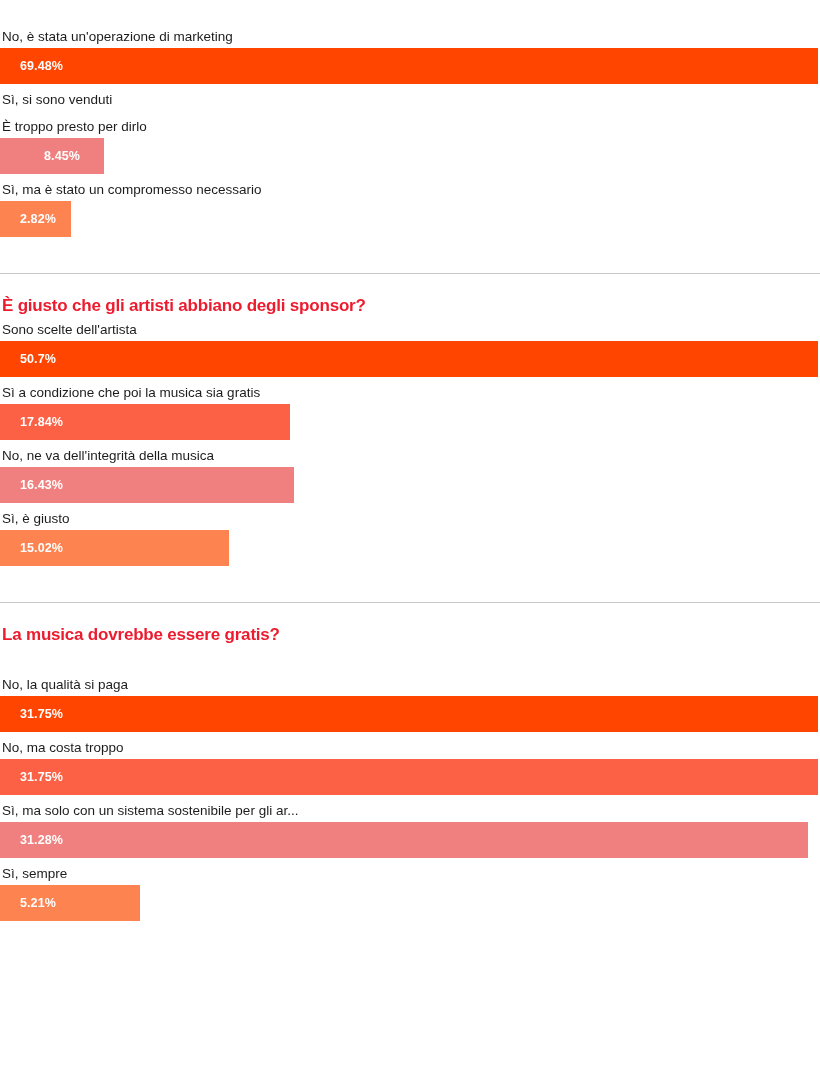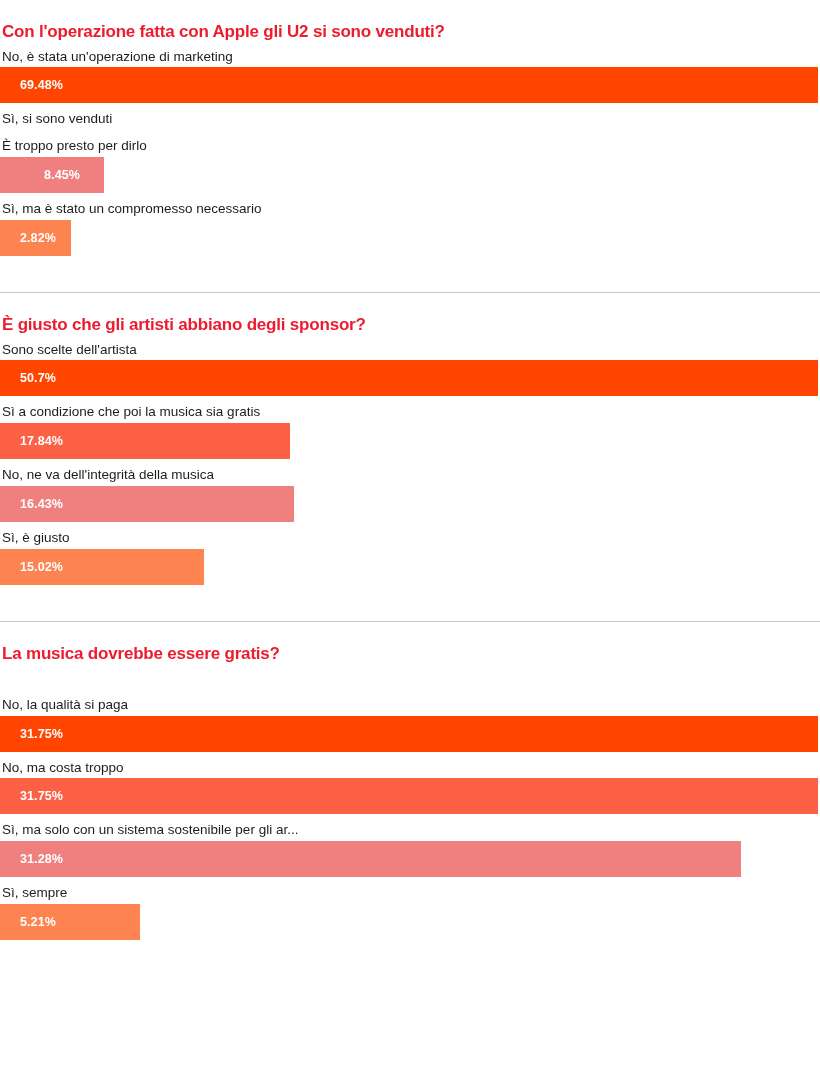--- a/index.html
+++ b/index.html
@@ -73,21 +73,20 @@
   .sec-bottom-gap { height: 36px; }
   .first-top-gap { height: 22px; }
 </style>
 </head>
 <body style="background: rgb(255, 255, 255);">
 
 <div class="page">
   <div class="first-top-gap"></div>
 
   <div class="poll-section">
-    <div class="section-title" style="color: rgb(237, 27, 46);">Con l'operazione fatta con Apple gli U2 si sono venduti?</div>
     <div class="gap-after-title"></div>
 
     <div class="answer-row">
       <div class="answer-label" style="color: rgb(28, 28, 28);">No, è stata un'operazione di marketing</div>
       <div class="bar" style="width: 818px; background-color: rgb(255, 69, 0);">
         <span class="bar-value" style="color: rgb(255, 255, 255);">69.48%</span>
       </div>
     </div>
     <div class="gap-after-bar"></div>
 
@@ -139,21 +138,21 @@
     <div class="answer-row">
       <div class="answer-label" style="color: rgb(28, 28, 28);">No, ne va dell'integrità della musica</div>
       <div class="bar" style="width: 294px; background-color: rgb(240, 128, 127);">
         <span class="bar-value" style="color: rgb(255, 255, 255);">16.43%</span>
       </div>
     </div>
     <div class="gap-after-bar"></div>
 
     <div class="answer-row">
       <div class="answer-label" style="color: rgb(28, 28, 28);">Sì, è giusto</div>
-      <div class="bar" style="width: 204px; background-color: rgb(253, 131, 81);">
+      <div class="bar" style="width: 229px; background-color: rgb(253, 131, 81);">
         <span class="bar-value" style="color: rgb(255, 255, 255);">15.02%</span>
       </div>
     </div>
   </div>
 
   <div class="sec-bottom-gap"></div>
   <hr class="section-divider" style="border-top-color: rgb(200, 200, 200);">
   <div class="sec-top-gap"></div>
 
   <div class="poll-section">
@@ -171,21 +170,21 @@
     <div class="answer-row">
       <div class="answer-label" style="color: rgb(28, 28, 28);">No, ma costa troppo</div>
       <div class="bar" style="width: 818px; background-color: rgb(253, 97, 69);">
         <span class="bar-value" style="color: rgb(255, 255, 255);">31.75%</span>
       </div>
     </div>
     <div class="gap-after-bar"></div>
 
     <div class="answer-row">
       <div class="answer-label" style="color: rgb(28, 28, 28);">Sì, ma solo con un sistema sostenibile per gli ar...</div>
-      <div class="bar" style="width: 741px; background-color: rgb(240, 128, 127);">
+      <div class="bar" style="width: 808px; background-color: rgb(240, 128, 127);">
         <span class="bar-value" style="color: rgb(255, 255, 255);">31.28%</span>
       </div>
     </div>
     <div class="gap-after-bar"></div>
 
     <div class="answer-row">
       <div class="answer-label" style="color: rgb(28, 28, 28);">Sì, sempre</div>
       <div class="bar" style="width: 140px; background-color: rgb(253, 131, 81);">
         <span class="bar-value" style="color: rgb(255, 255, 255);">5.21%</span>
       </div>

